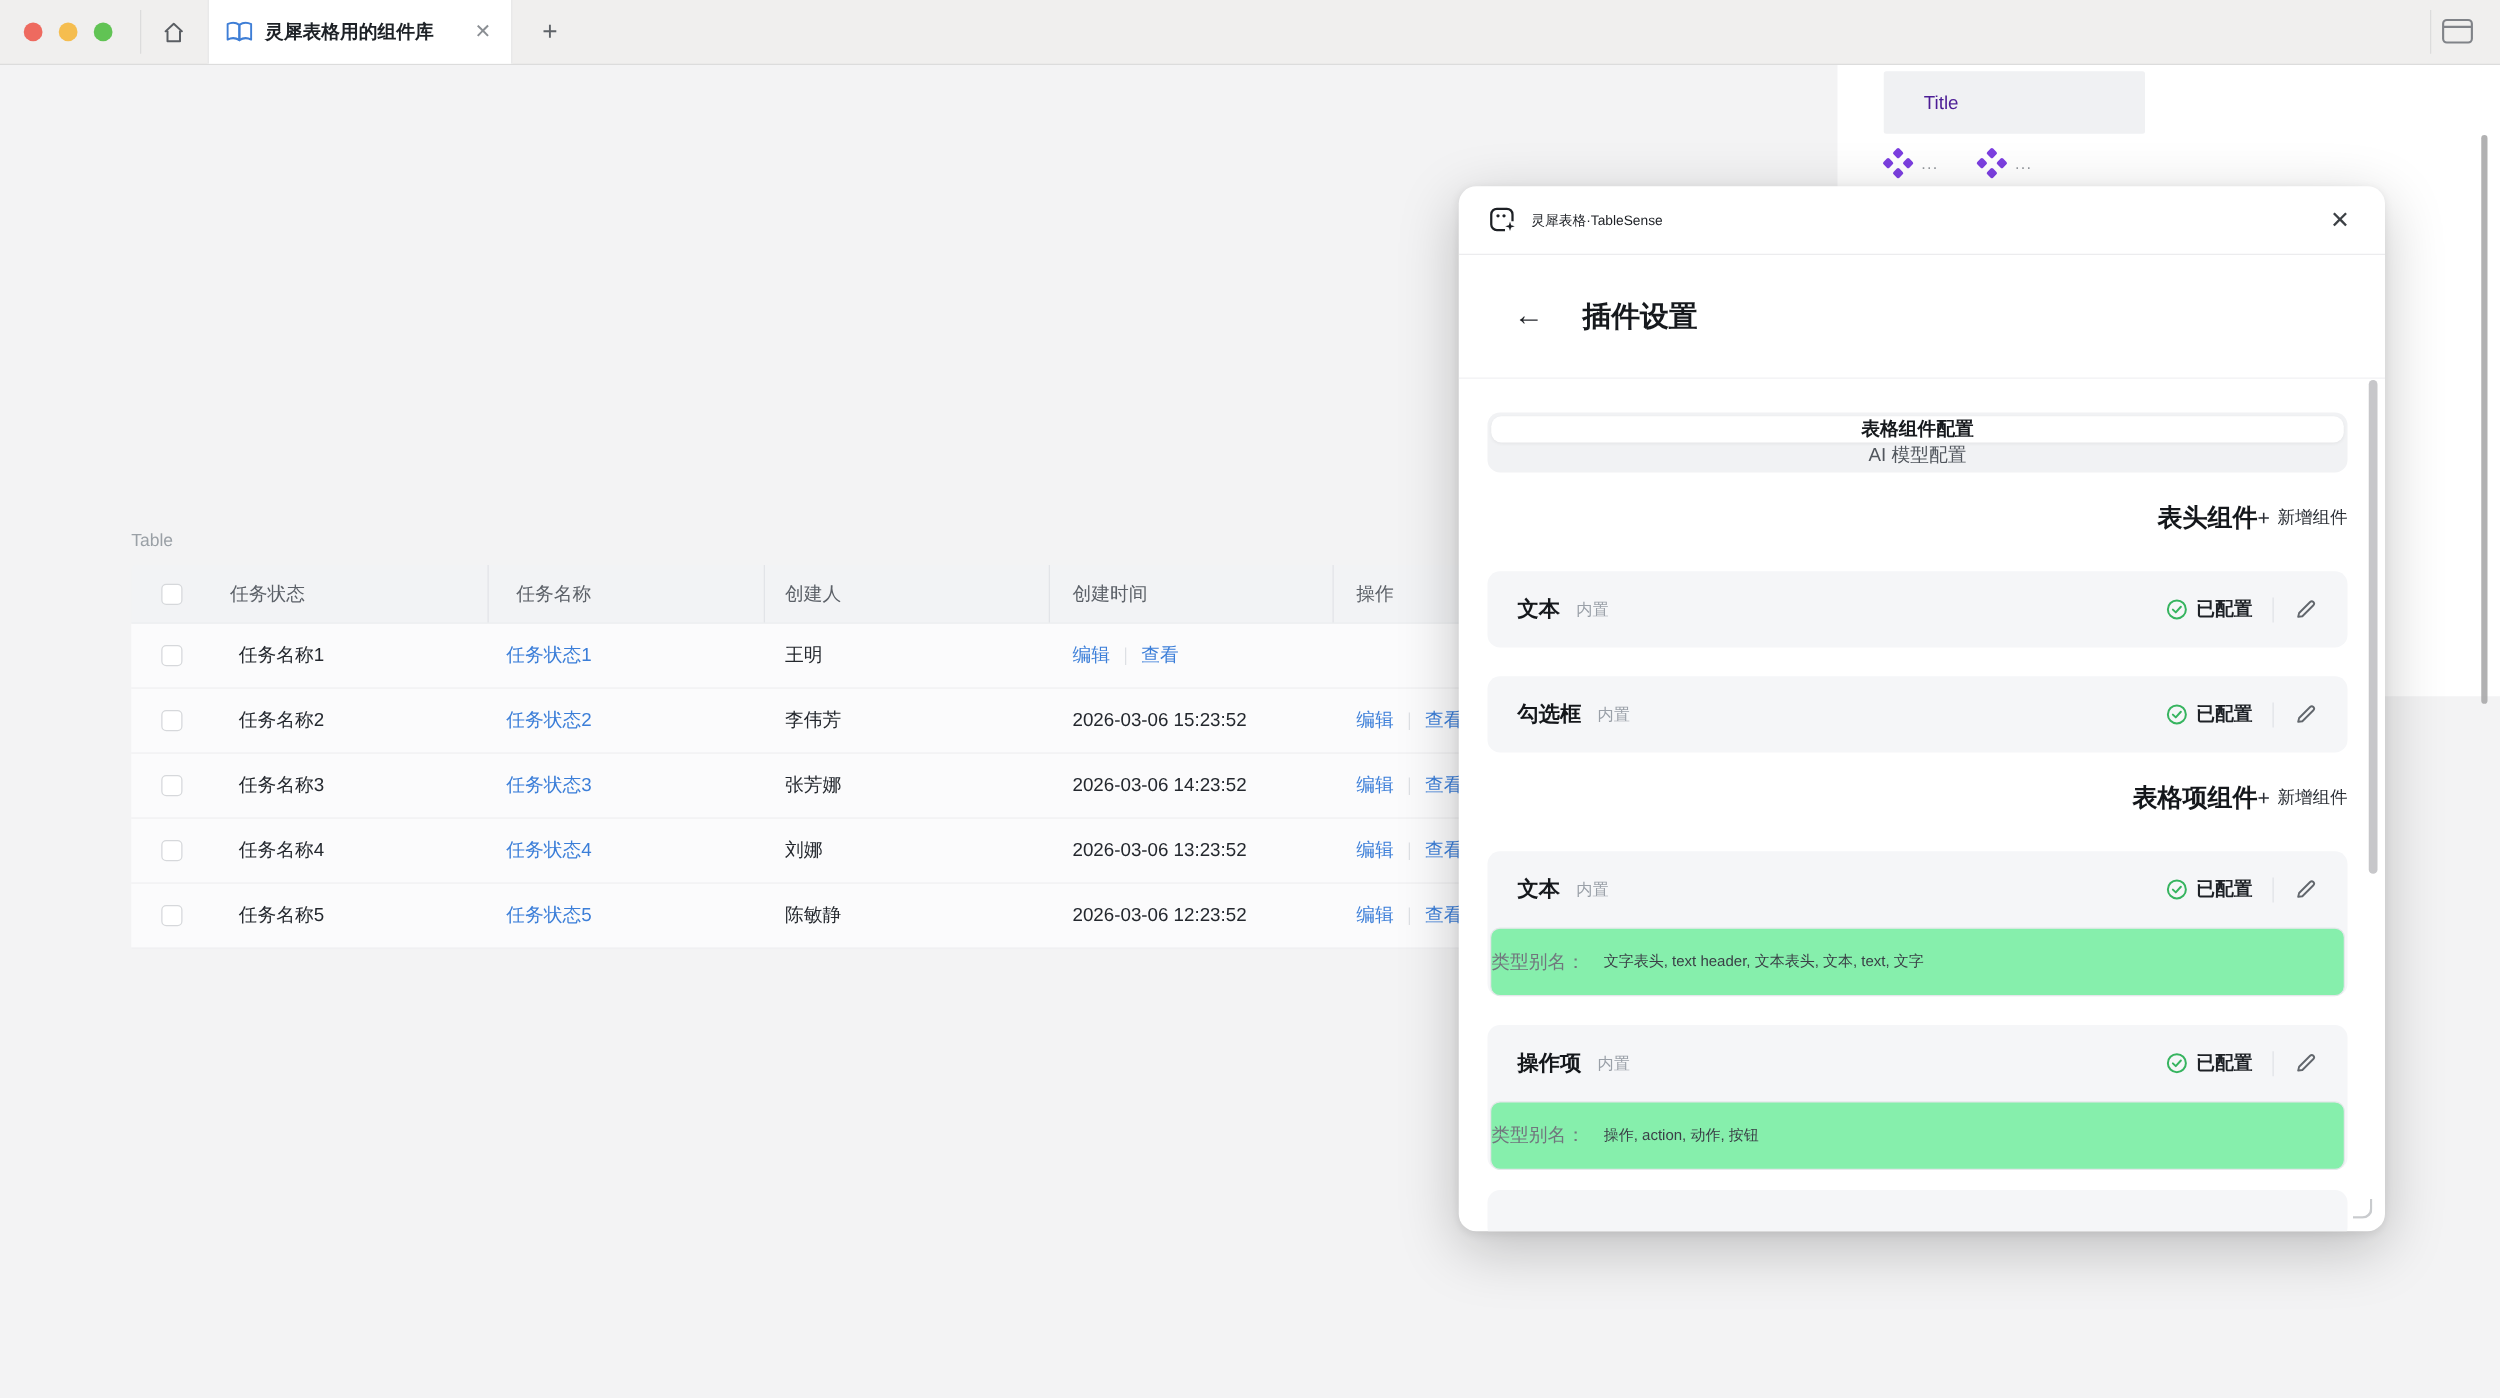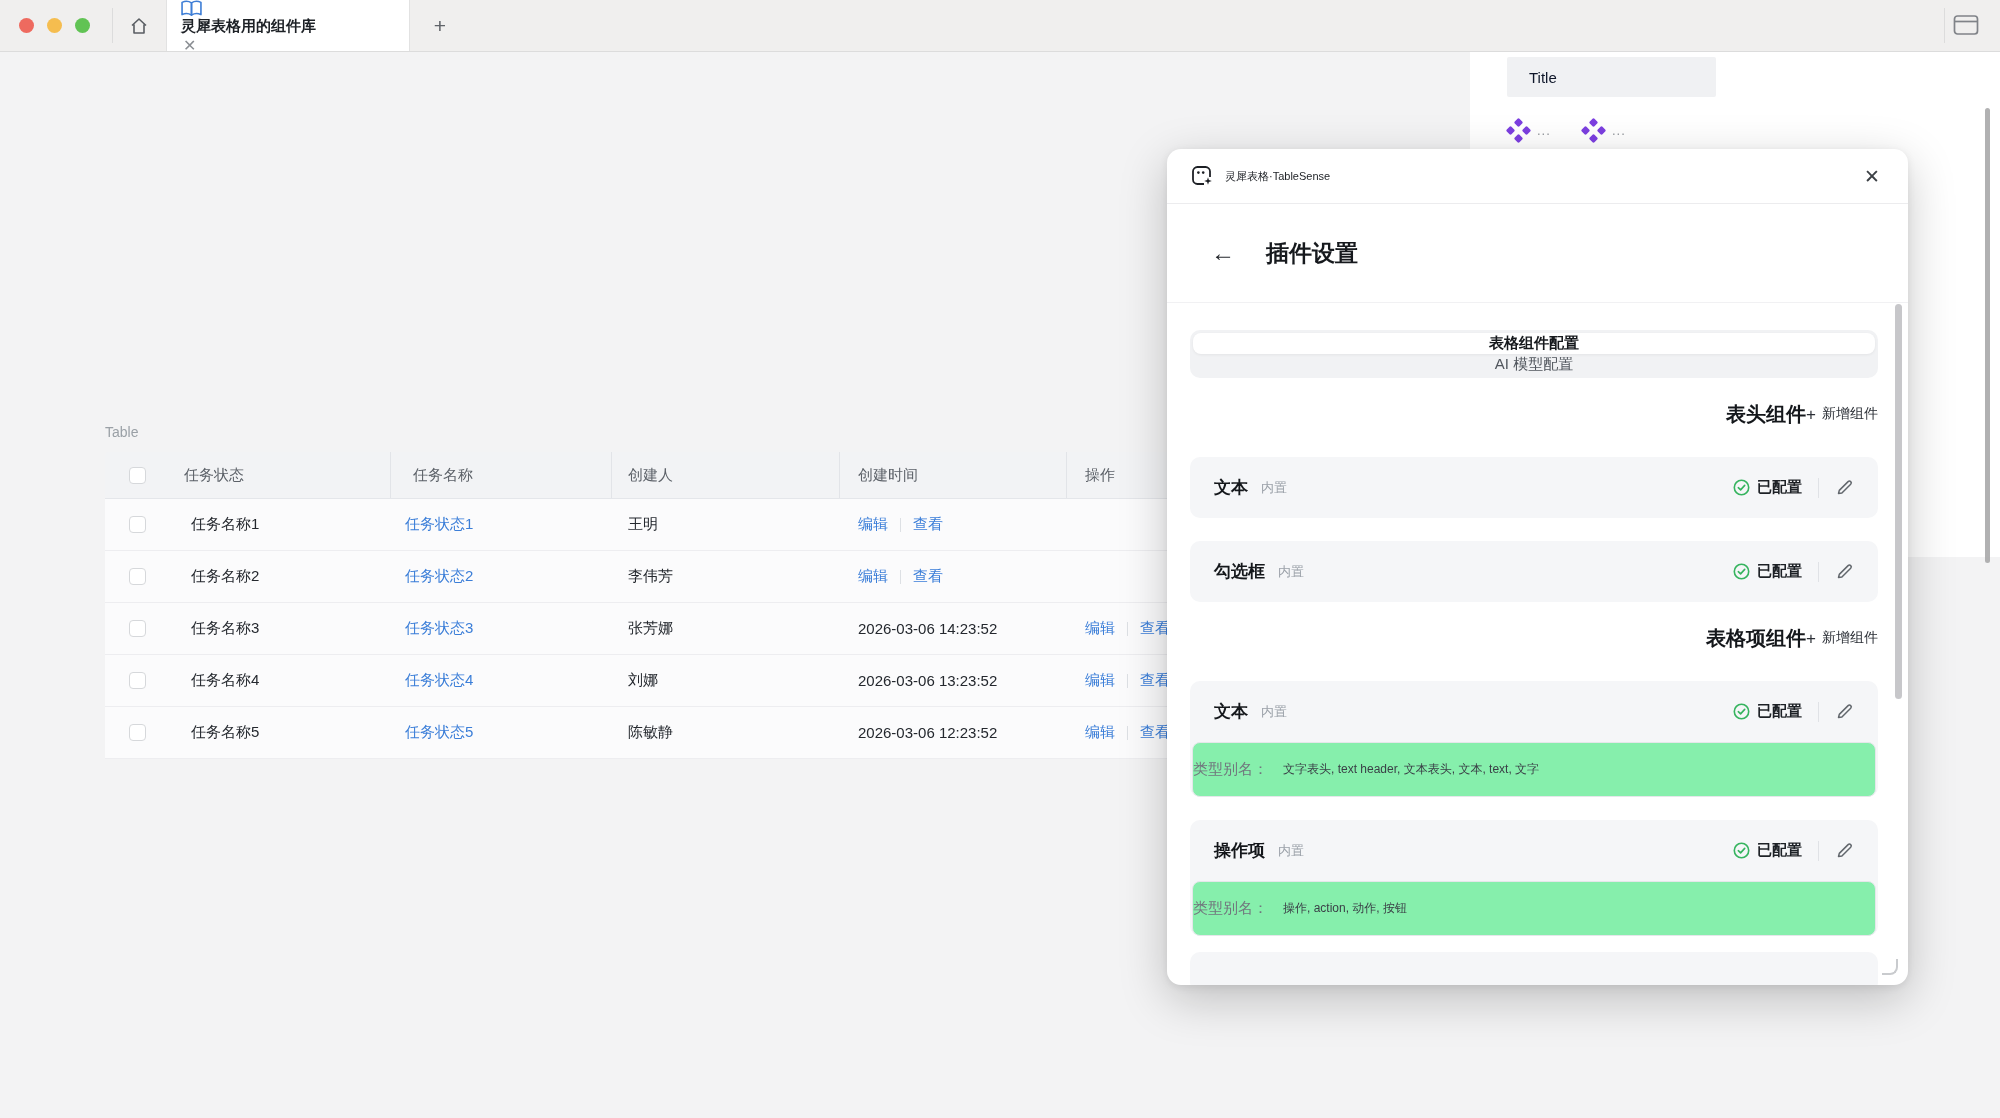--- a/index.html
+++ b/index.html
@@ -10,29 +10,29 @@
     -webkit-font-smoothing:antialiased;
   }
   
   .tabbar{position:absolute;left:0;top:0;width:2000px;height:51px;background:#f0efee;border-bottom:1px solid #dcdcdc;z-index:5;}
   .traffic{position:absolute;top:18px;width:15px;height:15px;border-radius:50%;}
   .t-red{left:19px;background:#ee6a5f;}
   .t-yellow{left:47px;background:#f5bd4f;}
   .t-green{left:75px;background:#61c354;}
   .bar-div{position:absolute;top:8px;width:1px;height:35px;background:#dcdcdc;}
   .home-btn{position:absolute;left:122px;top:10px;width:34px;height:32px;display:flex;align-items:center;justify-content:center;color:#5a5e63;}
-  .tab-active{position:absolute;left:166px;top:0;width:244px;height:51px;background:#ffffff;border-left:1px solid #e2e2e2;border-right:1px solid #e2e2e2;display:flex;align-items:flex-start;padding:0 14px;box-sizing:border-box;flex-direction:column;}
+  .tab-active{position:absolute;left:166px;top:0;width:244px;height:51px;background:#ffffff;border-left:1px solid #e2e2e2;border-right:1px solid #e2e2e2;display:flex;align-items:center;padding:0 14px;box-sizing:border-box;}
   .tab-book{flex:0 0 auto;margin-right:10px;display:flex;}
   .tab-title{font-size:15px;font-weight:700;color:#1d2126;white-space:nowrap;flex:1;}
   .tab-close{flex:0 0 auto;color:#8a8e93;font-size:16px;line-height:1;padding:2px;cursor:default;}
   .tab-plus{position:absolute;left:425px;top:12px;width:30px;height:28px;display:flex;align-items:center;justify-content:center;color:#5f6368;font-size:21px;font-weight:300;}
   .win-icon{position:absolute;left:1953px;top:14px;color:#808388;display:flex;}
   
   .frame-white{position:absolute;left:1470px;top:52px;width:530px;height:505px;background:#ffffff;}
-  .title-box{position:absolute;left:37px;top:5px;width:209px;height:40px;background:#f0f1f3;border-radius:2px;display:flex;align-items:center;padding-left:22px;box-sizing:border-box;font-size:15px;color:#0f172a;}
+  .title-box{position:absolute;left:37px;top:5px;width:209px;height:50px;background:#f0f1f3;border-radius:2px;display:flex;align-items:center;padding-left:32px;box-sizing:border-box;font-size:15px;color:#4c1d95;}
   .chip{position:absolute;top:66px;display:flex;align-items:center;gap:6px;}
   .chip .dots{font-size:13px;color:#93979c;letter-spacing:1px;}
   
   .win-scrollbar{position:absolute;left:1985px;top:108px;width:5px;height:455px;background:#a3a3a5;border-radius:3px;opacity:.85;}
   
   .table-region{position:absolute;left:105px;top:424px;width:1150px;}
   .table-label{font-size:14px;color:#9aa0a6;height:17px;}
   .tbl{margin-top:11px;width:1145px;}
   .thead{display:flex;height:46px;background:#f2f3f5;border-radius:4px 4px 0 0;align-items:stretch;border-bottom:1px solid #e4e6ea;}
   .thead .cell{display:flex;align-items:center;font-size:15px;color:#5c6168;box-sizing:border-box;}
@@ -175,20 +175,21 @@
         </div>
         <div class="trow">
           <div class="cell c-check">
             <span class="checkbox"></span>
           </div>
           <div class="cell c-name">任务名称2</div>
           <div class="cell c-status">
             <span class="blue-link">任务状态2</span>
           </div>
           <div class="cell c-creator">李伟芳</div>
+          <div class="cell c-time">2026-03-06 15:23:52</div>
           <div class="cell c-action">
             <span class="blue-link">编辑</span>
             <span class="act-div"></span>
             <span class="blue-link">查看</span>
           </div>
         </div>
         <div class="trow">
           <div class="cell c-check">
             <span class="checkbox"></span>
           </div>

